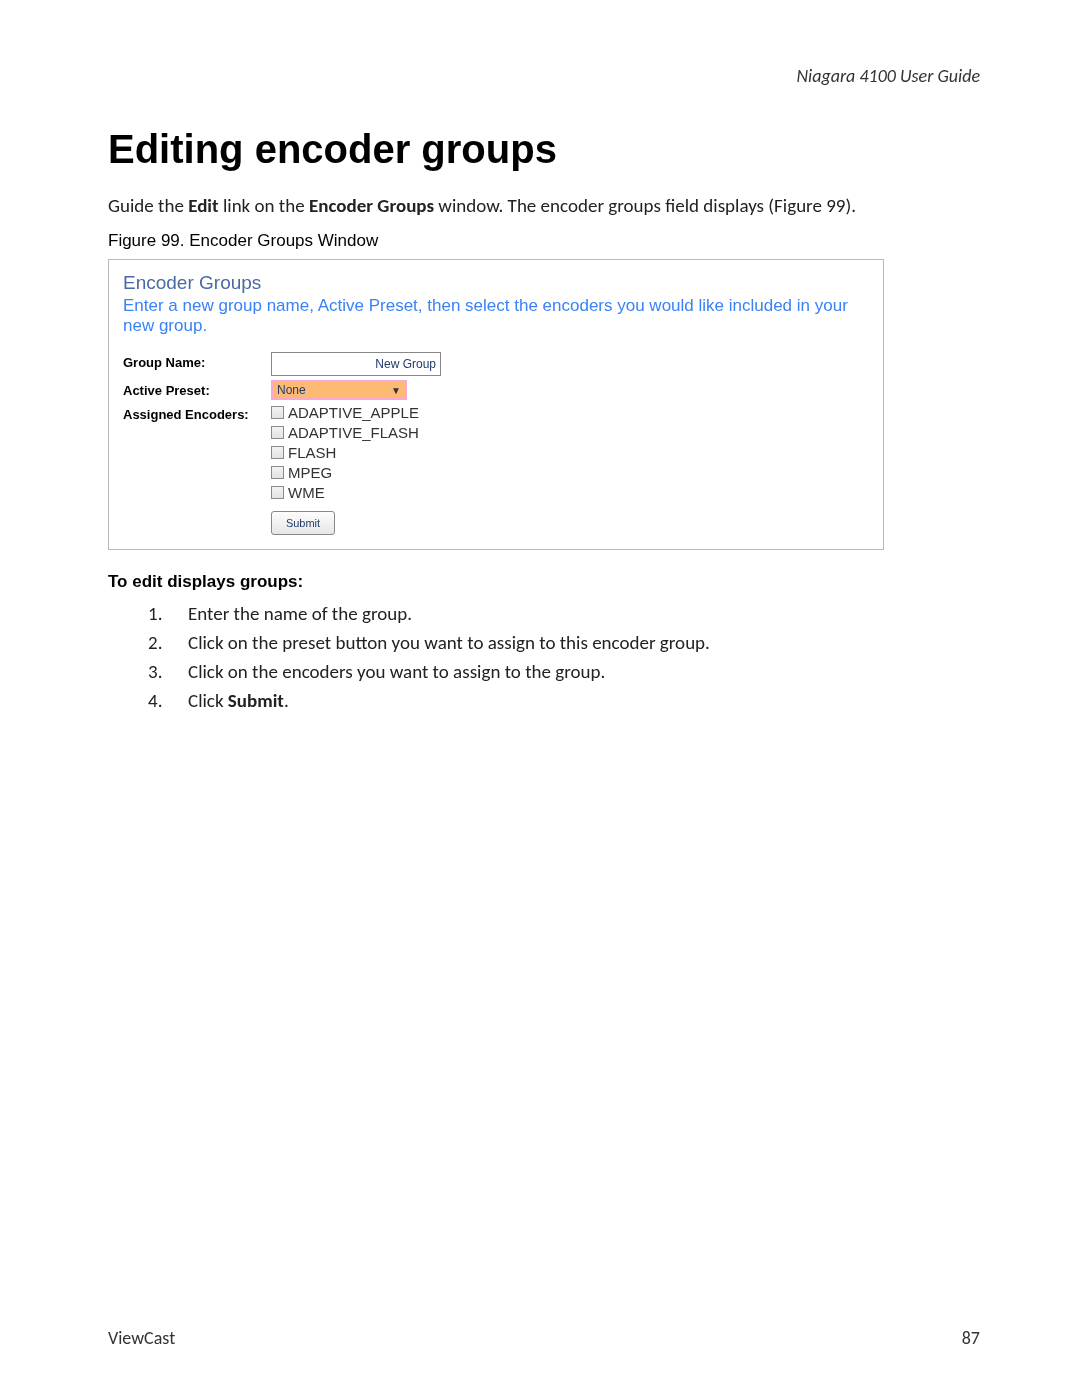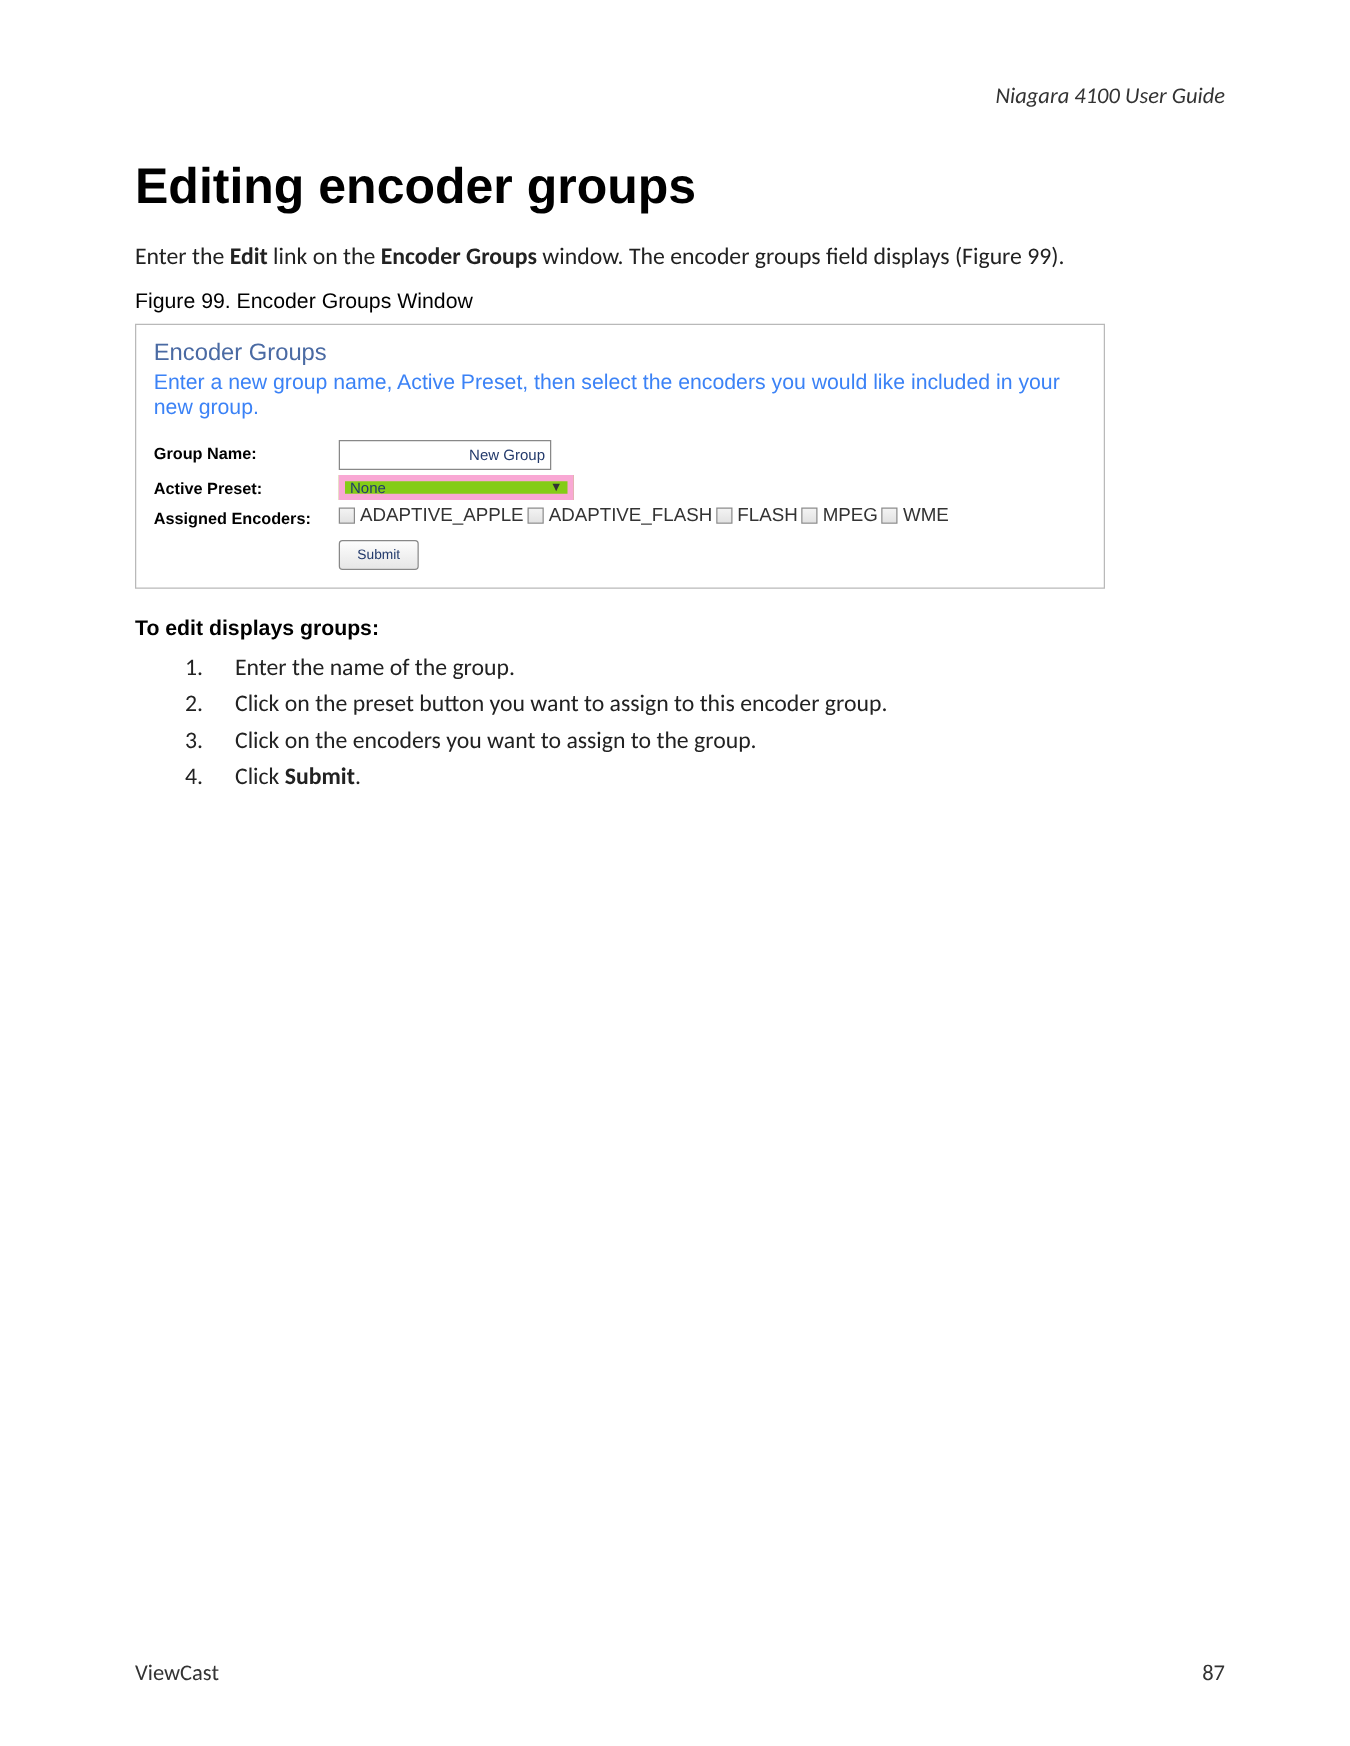--- a/index.html
+++ b/index.html
@@ -75,39 +75,40 @@
     height: 20px;
     border: 1px solid #888;
     font-family: Verdana, sans-serif;
     font-size: 12px;
     padding: 1px 4px;
     color: #233a6b;
     box-sizing: content-box;
     text-align: right;
   }
   .select-wrap {
-    width: 188px;
+    width: 136px;
     height: 20px;
-    border: 5px solid #f9a8d4;
+    border: 2px solid #f9a8d4;
     font-family: Verdana, sans-serif;
     font-size: 12px;
     color: #233a6b;
     padding: 1px 4px;
     display: flex;
     align-items: center;
     justify-content: space-between;
     box-sizing: border-box;
-    background: #84cc16;
+    background: #fdba74;
   }
   .select-arrow {
     font-size: 10px;
     color: #333;
   }
   .enc-list {
     display: flex;
+    flex-direction: column;
     gap: 3px;
   }
   .enc-item {
     display: flex;
     align-items: center;
     gap: 4px;
     font-size: 15px;
     font-family: Arial, sans-serif;
     color: #333;
   }
@@ -168,21 +169,21 @@
 </head>
 <body>
 
 <div class="page">
 
   <div class="running-head">Niagara 4100 User Guide</div>
 
   <h1 class="title">Editing encoder groups</h1>
 
   <p class="intro">
-    <span>Enter the </span><strong>Edit</strong><span> link on the </span><strong>Encoder Groups</strong><span> window. The encoder groups field displays (Figure 99).</span>
+    <span>Guide the </span><strong>Edit</strong><span> link on the </span><strong>Encoder Groups</strong><span> window. The encoder groups field displays (Figure 99).</span>
   </p>
 
   <div class="figcap">Figure 99. Encoder Groups Window</div>
 
   <div class="screenshot">
     <div class="shot-title">Encoder Groups</div>
     <div class="shot-sub">Enter a new group name, Active Preset, then select the encoders you would like included in your new group.</div>
 
     <div class="form-row">
       <div class="form-label">Group Name:</div>

